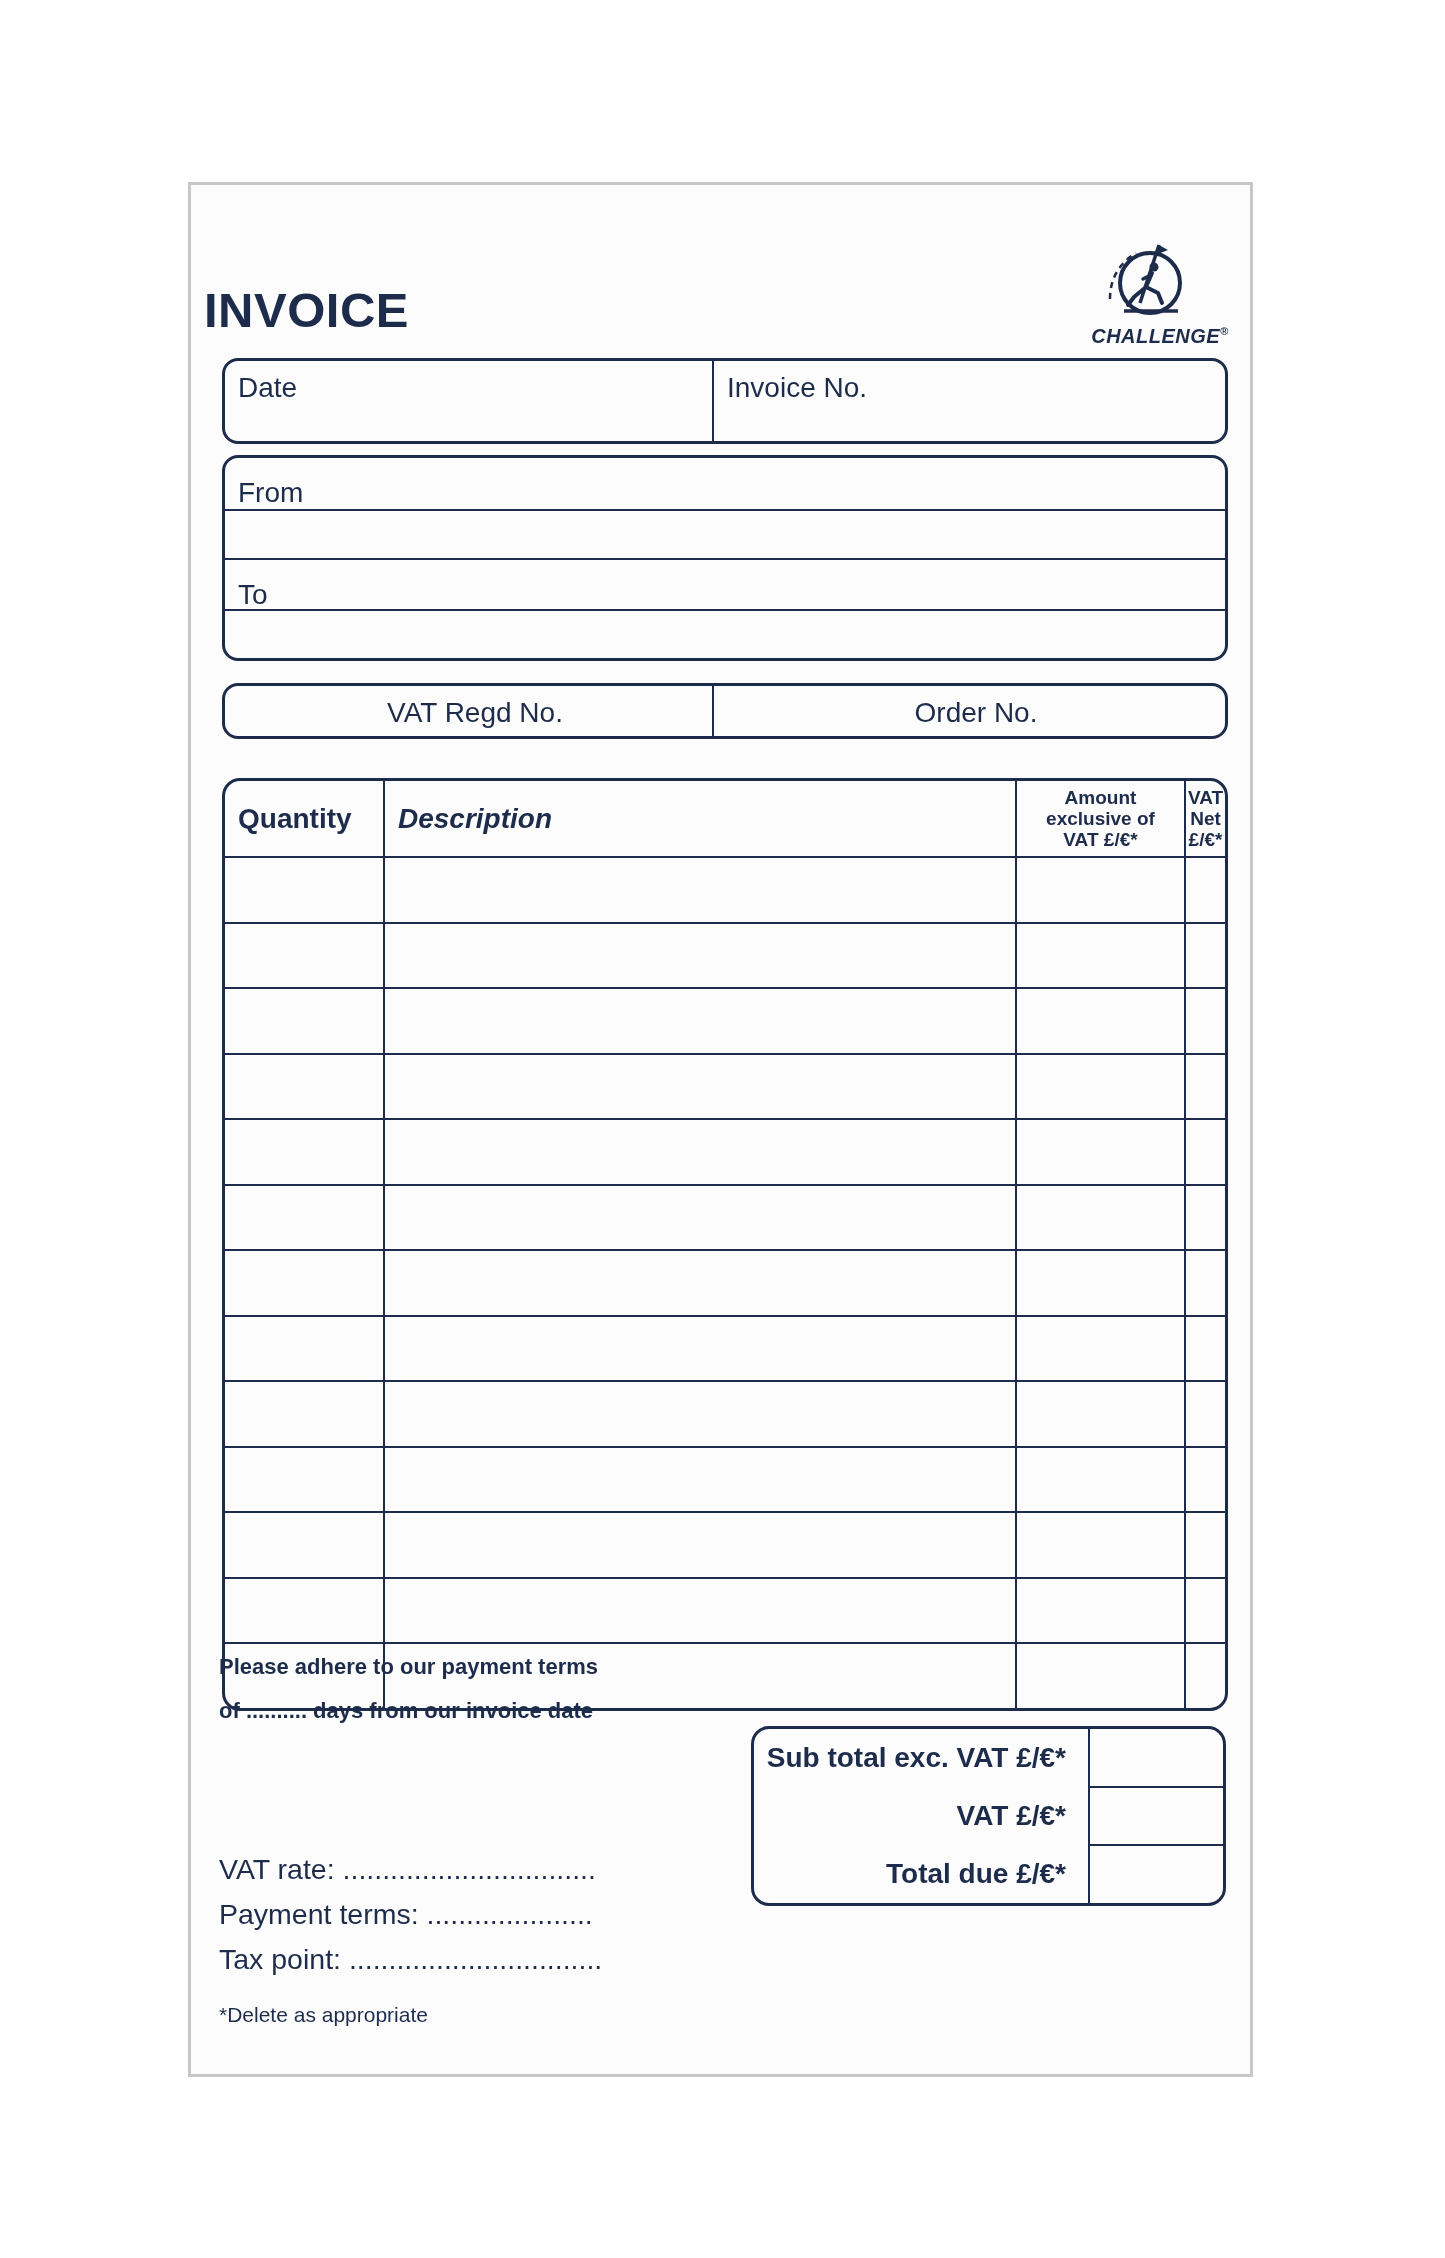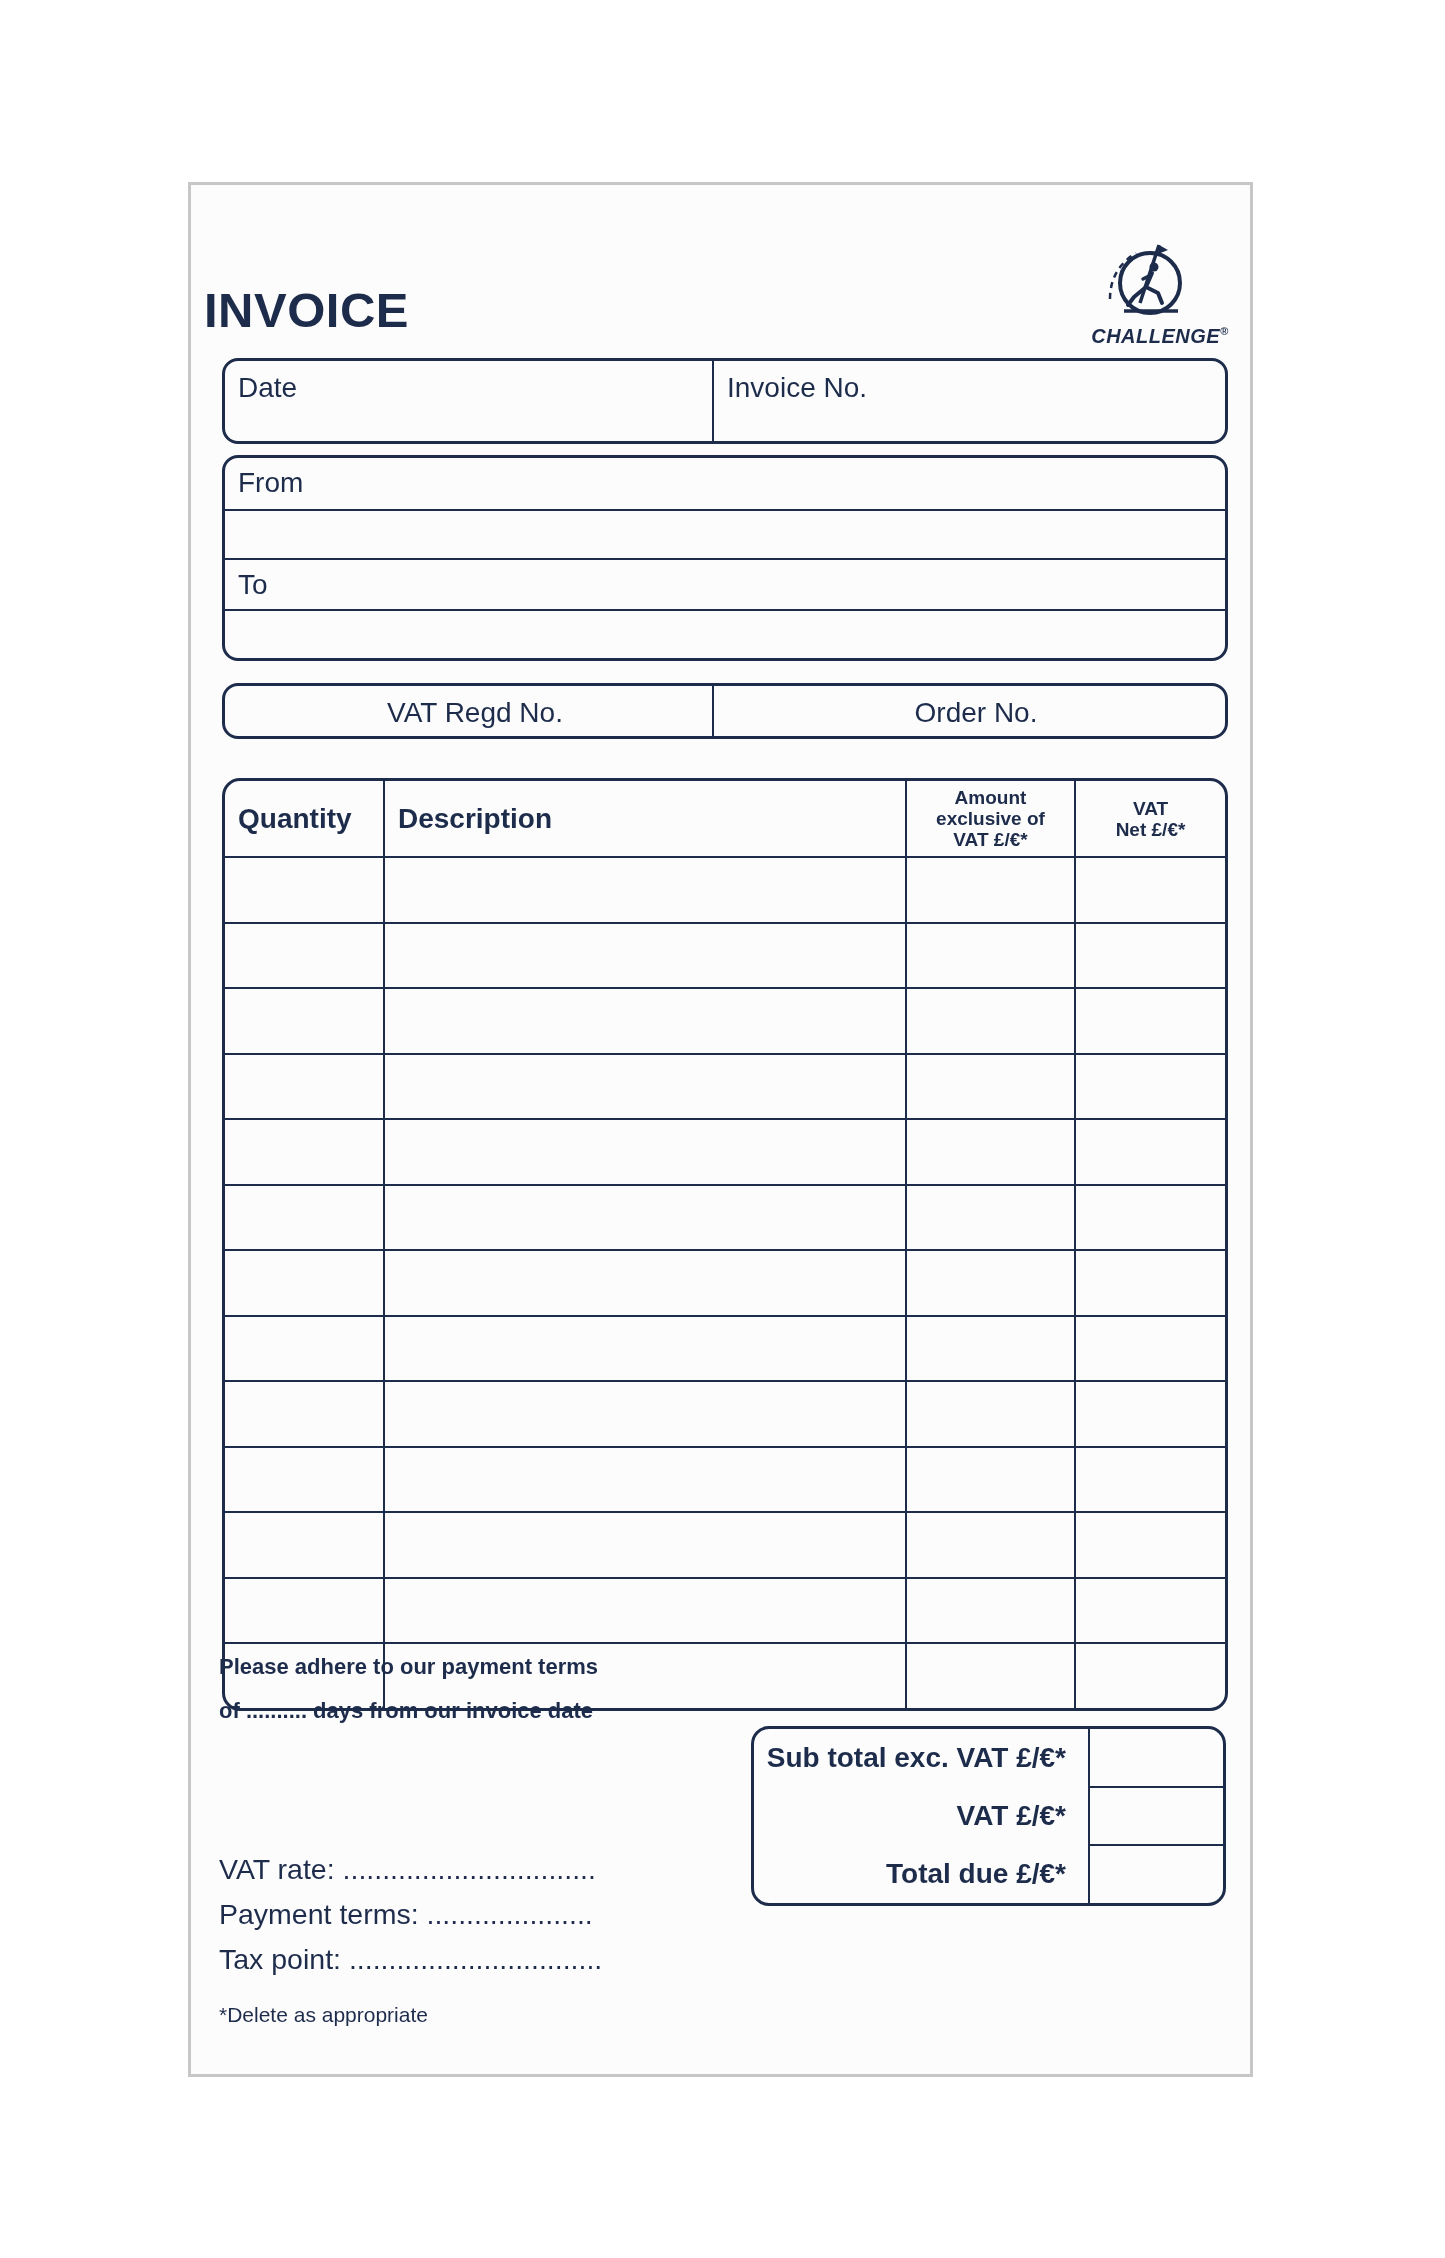--- a/index.html
+++ b/index.html
@@ -39,33 +39,33 @@
 
   .box-fromto {
     position: absolute; left: 31px; top: 270px; width: 1006px; height: 206px;
     border: 3px solid #1e2c4c; border-radius: 16px; overflow: hidden;
     display: flex; flex-direction: column;
   }
   .ft-row { position: relative; }
   .ft-row.label-row { height: 51px; }
   .ft-row.blank-row { flex: 1; }
   .ft-row + .ft-row { border-top: 2.5px solid #1e2c4c; }
-  .ft-row .field-label { padding-top: 9px; }
+  .ft-row .field-label { padding-top: 19px; }
 
   .table {
     position: absolute; left: 31px; top: 593px; width: 1006px; height: 933px;
     border: 3px solid #1e2c4c; border-radius: 18px; overflow: hidden;
     display: flex; flex-direction: column;
   }
   .thead { display: flex; height: 77px; border-bottom: 2.5px solid #1e2c4c; }
   .tbody { display: flex; flex-direction: column; flex: 1; }
   .trow { display: flex; flex: 1; }
   .trow + .trow { border-top: 2px solid #1e2c4c; }
   .col0 { width: 158px; }
-  .col1 { width: 522px; border-left: 2.5px solid #1e2c4c; }
+  .col1 { width: 632px; border-left: 2.5px solid #1e2c4c; font-style: italic; }
   .col2 { width: 169px; border-left: 2.5px solid #1e2c4c; }
   .col3 { flex: 1; border-left: 2.5px solid #1e2c4c; }
   .hcell { display: flex; align-items: center; color: #1e2c4c; font-weight: bold; }
   .hcell.pad { padding-left: 13px; font-size: 28px; }
   .hcell.small { flex-direction: column; justify-content: center; text-align: center;
                  font-size: 19px; line-height: 21px; }
   .tcell { height: 100%; }
 
   .terms-block {
     position: absolute; left: 28px; top: 1460px;

